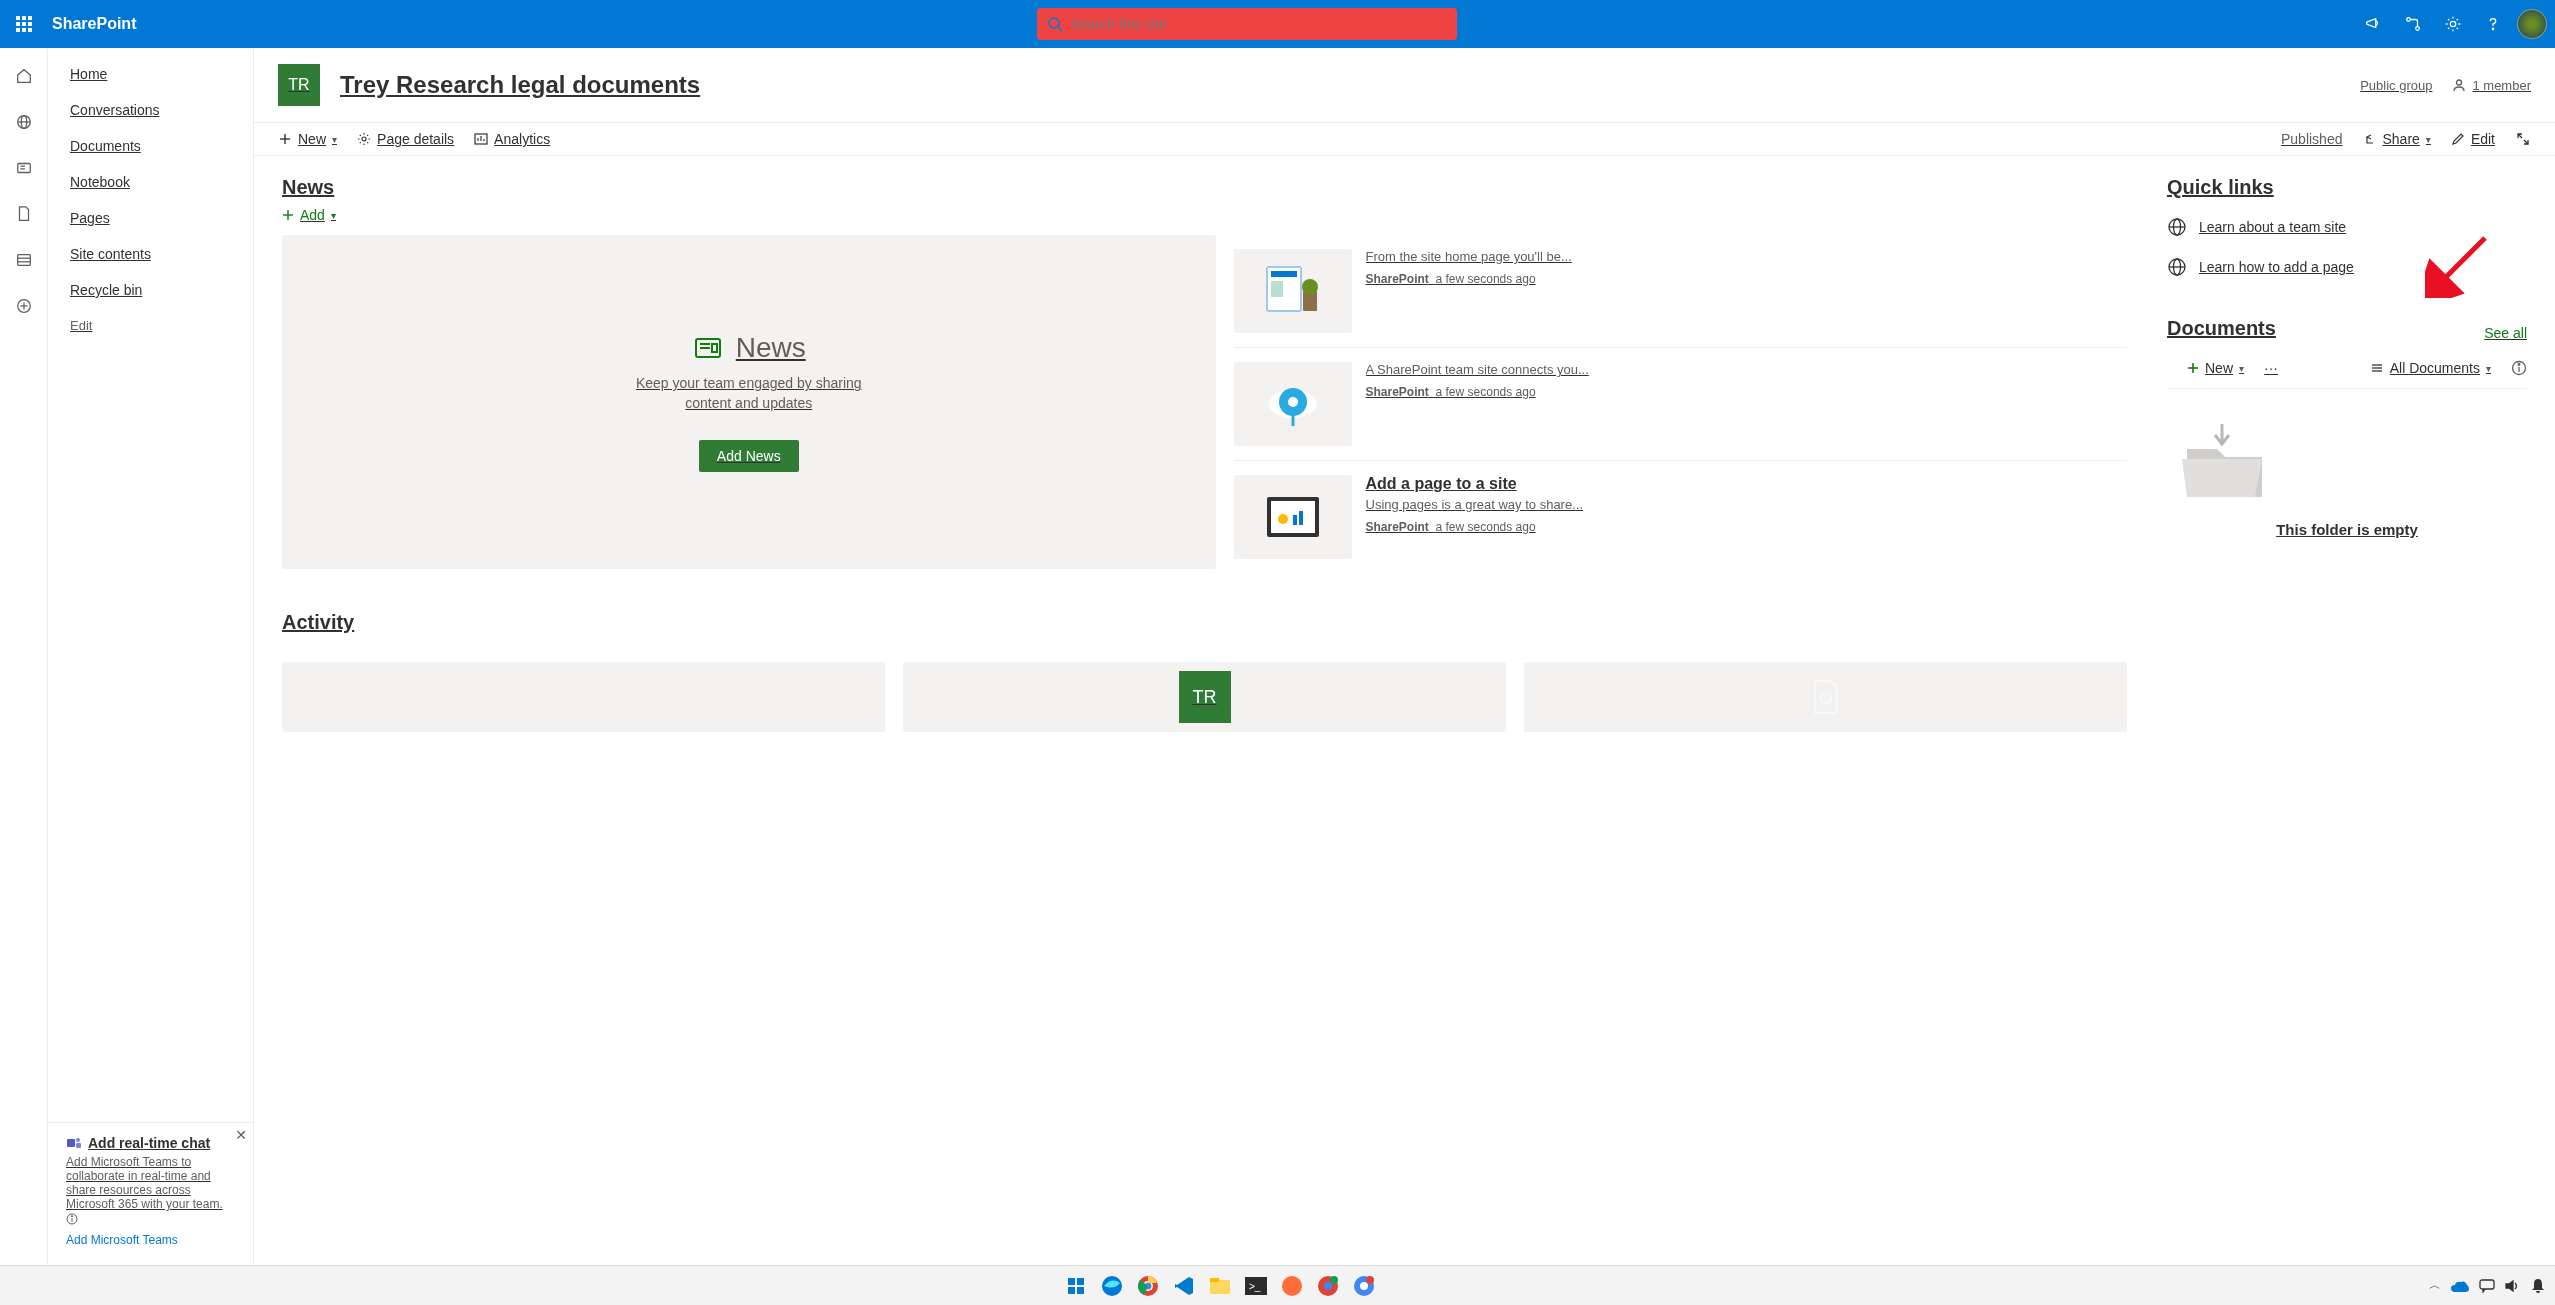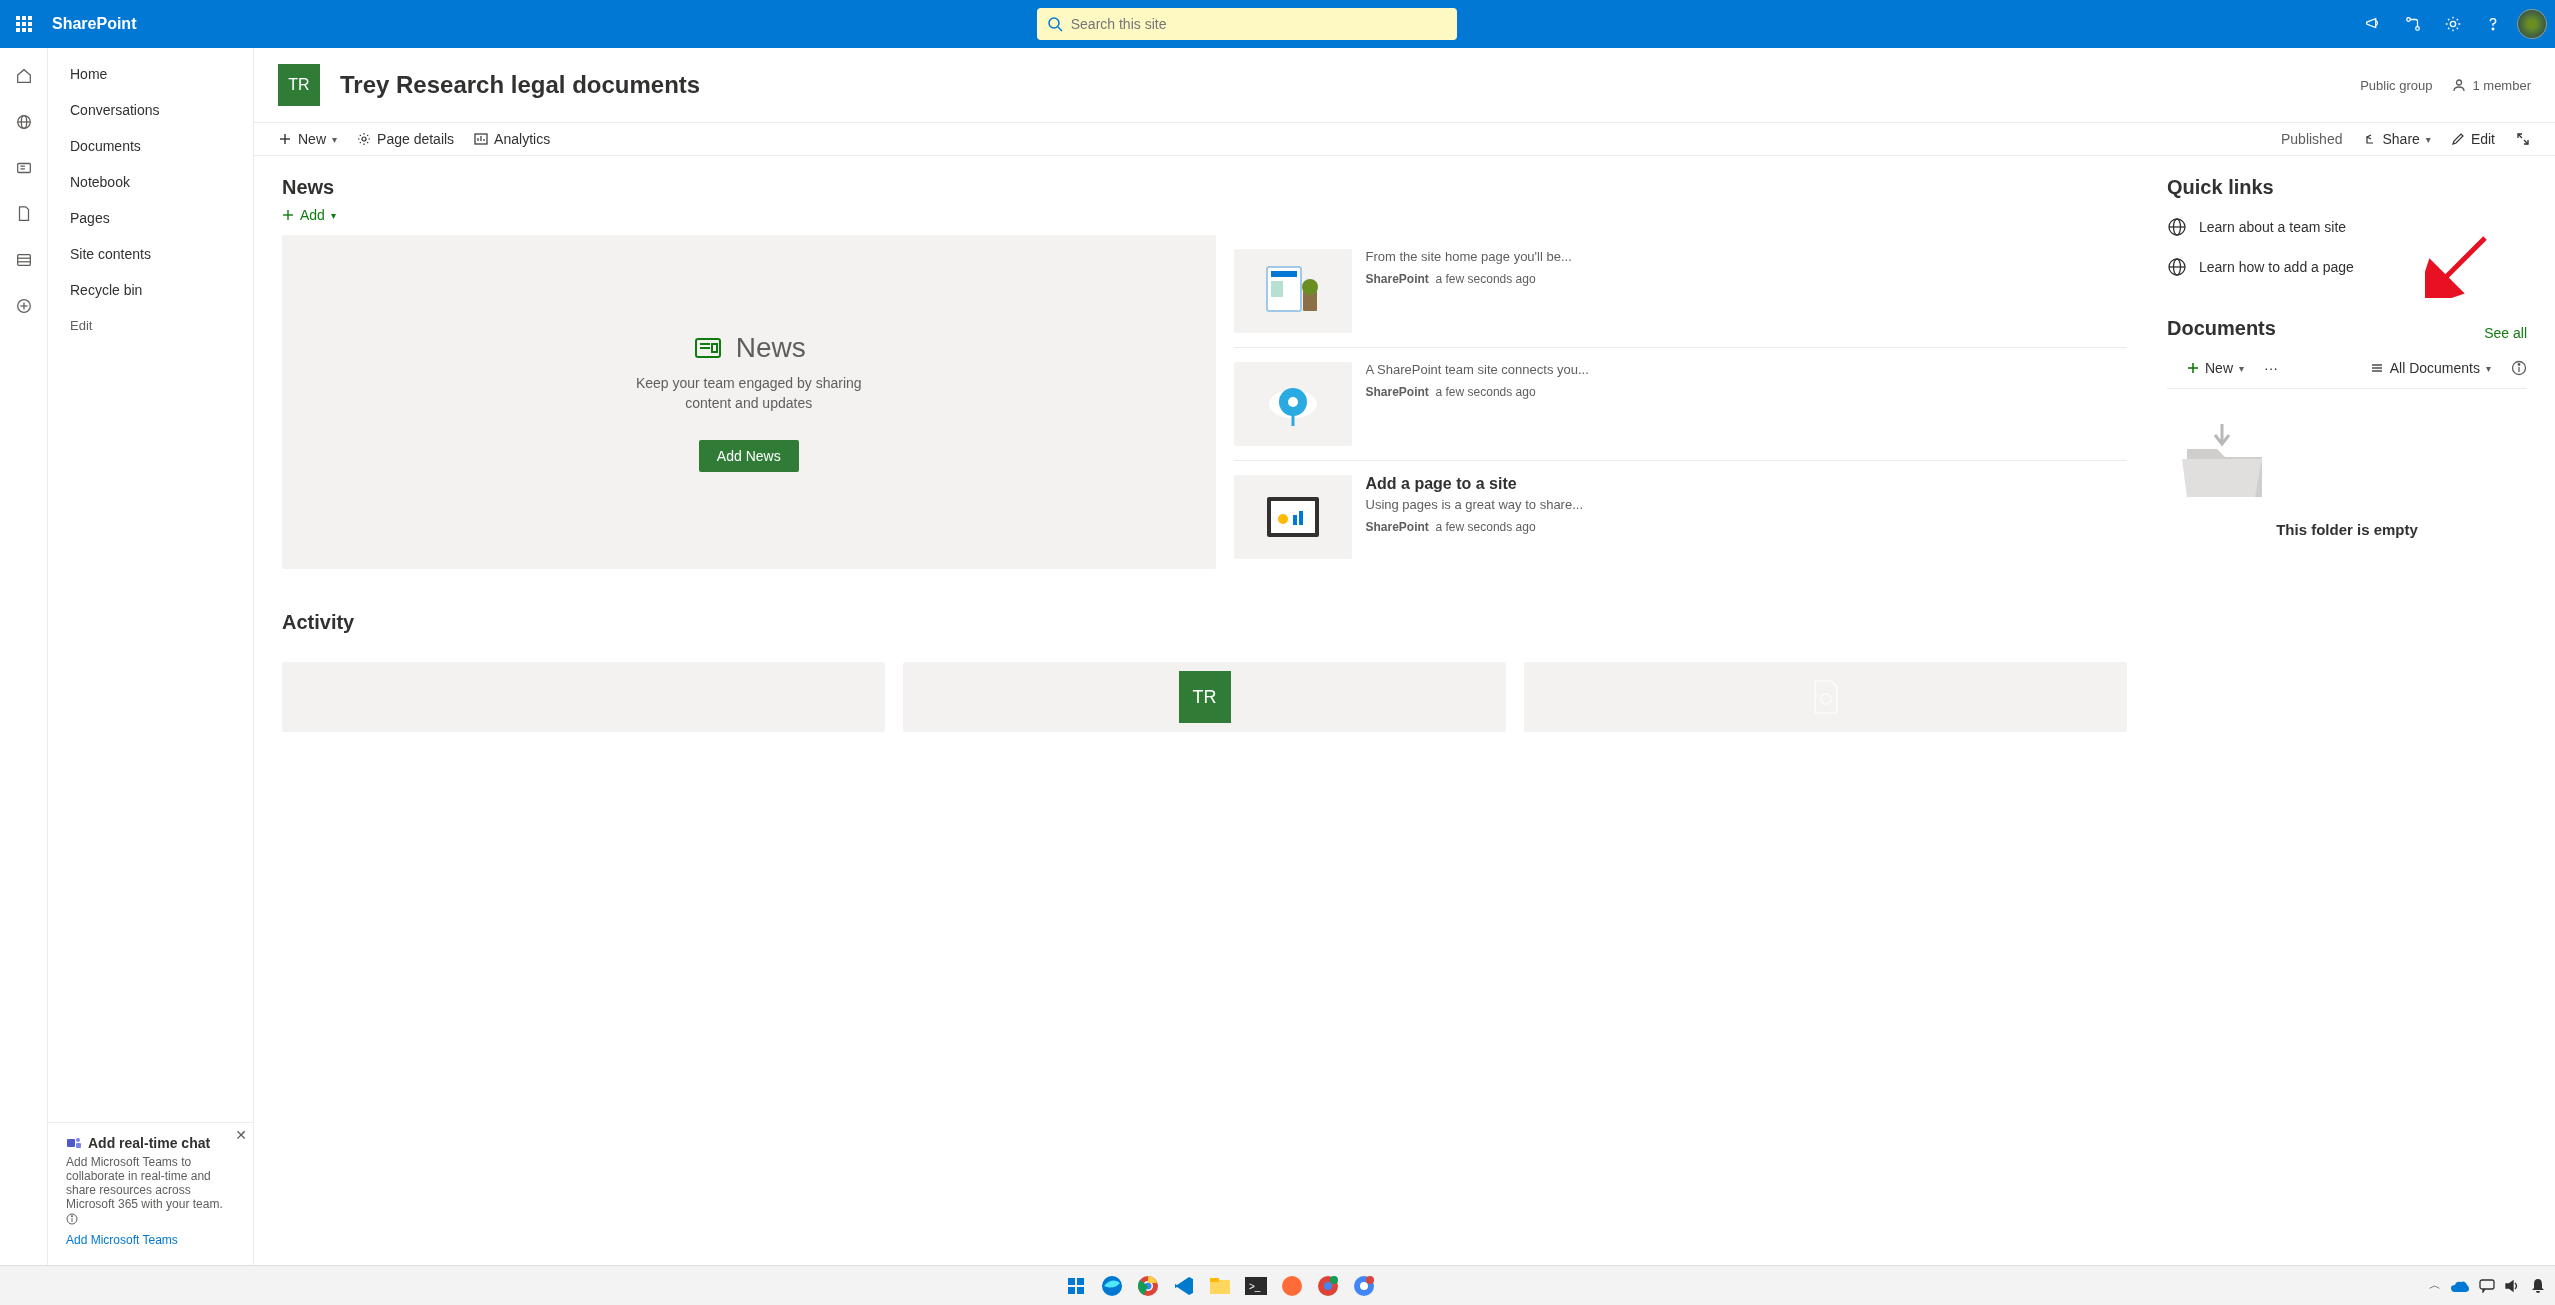--- a/index.html
+++ b/index.html
@@ -5,28 +5,28 @@
 * { margin: 0; padding: 0; box-sizing: border-box; font-family: "Segoe UI", Arial, sans-serif; }
 body { background: #fff; color: #323130; overflow: hidden; }
 
 
 .suite-header { background: #0078d4; height: 48px; display: flex; align-items: center; color: #fff; padding: 0 8px; }
 .waffle { width: 32px; height: 32px; display: flex; align-items: center; justify-content: center; cursor: pointer; }
 .waffle-dots { display: grid; grid-template-columns: repeat(3,4px); grid-template-rows: repeat(3,4px); gap: 2px; }
 .waffle-dots span { background: #fff; width: 4px; height: 4px; }
 .brand { font-weight: 600; font-size: 16px; margin-left: 12px; }
 .search-wrap { flex: 1; display: flex; justify-content: center; }
-.search-box { background: #fef9c3; width: 420px; height: 32px; border-radius: 4px; display: flex; align-items: center; padding: 0 10px; color: #616161; }
+.search-box { background: #ef4444; width: 420px; height: 32px; border-radius: 4px; display: flex; align-items: center; padding: 0 10px; color: #616161; }
 .search-box input { border: none; outline: none; flex: 1; font-size: 14px; color: #323130; background: transparent; }
 .header-actions { display: flex; gap: 8px; align-items: center; }
 .hicon { width: 32px; height: 32px; display: flex; align-items: center; justify-content: center; cursor: pointer; color: #fff; }
 .avatar { width: 30px; height: 30px; border-radius: 50%; background: radial-gradient(circle, #6b8e23 20%, #2f4f4f 80%); border: 1px solid rgba(255,255,255,0.4); }
 
 
-.app-body { display: flex; height: calc(100vh - 48px - 40px); }
+.app-body { display: flex; height: calc(100vh - 48px - 40px); text-decoration: underline; }
 .rail { width: 48px; border-right: 1px solid #edebe9; display: flex; flex-direction: column; align-items: center; padding-top: 12px; gap: 14px; }
 .rail-icon { width: 32px; height: 32px; display: flex; align-items: center; justify-content: center; color: #605e5c; cursor: pointer; }
 
 .left-nav { width: 206px; border-right: 1px solid #edebe9; display: flex; flex-direction: column; }
 .nav-list { padding: 8px 0; flex: 1; }
 .nav-item { padding: 10px 22px; font-size: 14px; color: #323130; cursor: pointer; }
 .nav-item.edit { color: #616161; font-size: 13px; }
 .chat-promo { border-top: 1px solid #edebe9; padding: 12px 18px 18px; font-size: 12px; color: #605e5c; position: relative; }
 .chat-promo .close-x { position: absolute; top: 4px; right: 6px; cursor: pointer; font-size: 14px; color: #605e5c; }
 .chat-promo .title { color: #323130; font-weight: 600; font-size: 14px; display: flex; align-items: center; gap: 6px; margin-bottom: 4px; }

